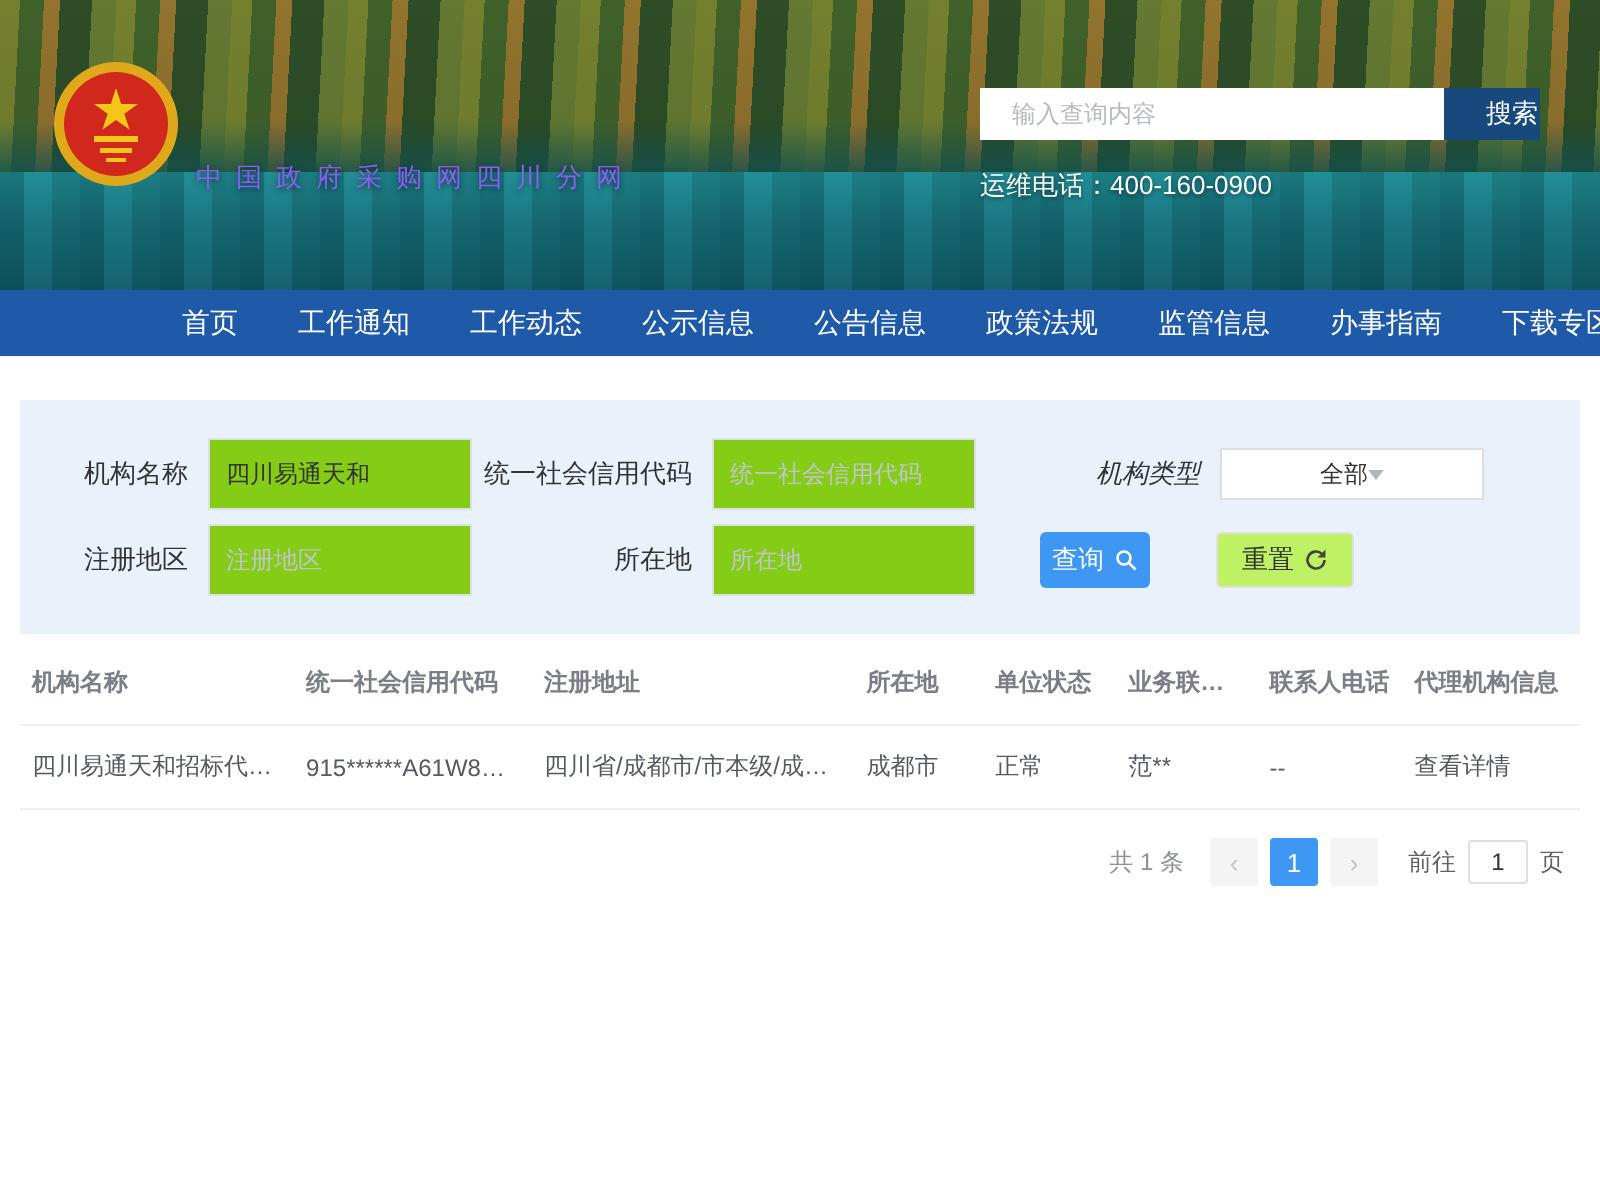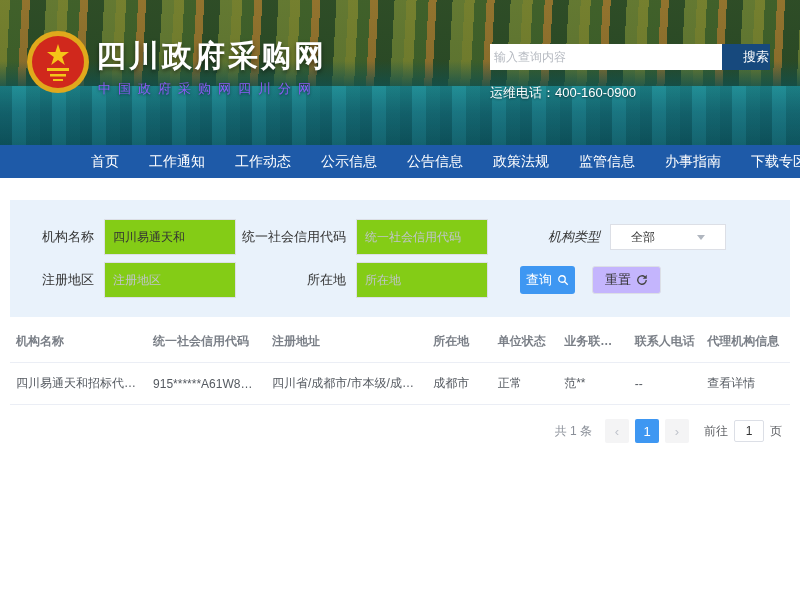--- a/index.html
+++ b/index.html
@@ -41,21 +41,21 @@
     position:absolute; left:96px; top:36px; color:#fff; font-size:30px;
     font-weight:bold; letter-spacing:3px; text-shadow:0 2px 4px rgba(0,0,0,.5);
   }
   .site-subtitle {
     position:absolute; left:98px; top:80px; color:#8b5cf6; font-size:13px;
     letter-spacing:7px; text-shadow:0 1px 3px rgba(0,0,0,.55);
   }
   .search-wrap { position:absolute; left:490px; top:44px; display:flex; }
   .search-input {
     width:232px; height:26px; border:none; outline:none;
-    padding:0 4px; font-size:12px; color:#333; background:#fff;
+    padding:0 16px; font-size:12px; color:#333; background:#fff;
   }
   .search-input::placeholder { color:#b5b9c0; }
   .search-btn {
     width:48px; height:26px; background:#17497d; color:#fff; border:none;
     font-size:13px; cursor:pointer;padding-left:20px;
   }
   .hotline {
     position:absolute; left:490px; top:84px; color:#fff; font-size:13px;
     text-shadow:0 1px 2px rgba(0,0,0,.45);
   }
@@ -72,38 +72,38 @@
   .f-label { font-size:13px; color:#333; text-align:right; margin-right:10px; white-space:nowrap; }
   .w85  { width:72px; }
   .w110 { width:110px; }
   .w70  { width:70px;  }
   .f-input {
     width:132px; height:36px; border:1px solid #dcdfe6; background:#84cc16;
     font-size:12px; color:#333; padding:0 8px; outline:none;
   }
   .f-input::placeholder { color:#c0c4cc; }
   .select-box {
-    width:116px; height:26px; background:#fff; border:1px solid #dcdfe6;
-    display:flex; align-items:center; justify-content:space-between;
-    padding:0 20px; font-size:12px; color:#333; cursor:pointer;
+    width:132px; height:26px; background:#fff; border:1px solid #dcdfe6;
+    display:flex; align-items:center; justify-content:center;
+    padding:0 0; font-size:12px; color:#333; cursor:pointer;
   }
   .caret {
     width:0; height:0; border-left:4px solid transparent;
     border-right:4px solid transparent; border-top:5px solid #b0b6bf;
   }
   .gap-lg { margin-left:42px;font-style:italic; }
   .btn-query {
     display:flex; align-items:center; gap:5px; background:#3e97f2; color:#fff;
     border:none; height:28px; padding:0 6px; border-radius:3px; font-size:13px;
     cursor:pointer; margin-left:32px;
   }
   .btn-reset {
-    display:flex; align-items:center; gap:5px; background:#c4b5fd; color:#333;
+    display:flex; align-items:center; gap:5px; background:#bef264; color:#333;
     border:1px solid #dcdfe6; height:28px; padding:0 12px; border-radius:3px;
-    font-size:13px; cursor:pointer; margin-left:17px;
+    font-size:13px; cursor:pointer; margin-left:33px;
   }
 
   
   .result-table { width:100%; border-collapse:collapse; table-layout:fixed; font-size:12px; margin-top:4px; }
   .result-table th {
     text-align:left; color:#7a7f87; font-weight:bold; padding:12px 6px; white-space:nowrap;
     overflow:hidden; text-overflow:ellipsis;
   }
   .result-table td {
     padding:12px 6px; color:#555a61; border-top:1px solid #ebeef5; border-bottom:1px solid #ebeef5;
@@ -137,21 +137,20 @@
   <div class="water"></div>
   <div class="banner-inner">
     <svg class="logo" viewBox="0 0 64 64">
       <circle cx="32" cy="32" r="31" fill="#e0a91c"></circle>
       <circle cx="32" cy="32" r="26" fill="#d0281c"></circle>
       <polygon fill="#f5c518" points="32,14 34.6,22 43,22 36.2,26.9 38.8,34.9 32,30 25.2,34.9 27.8,26.9 21,22 29.4,22"></polygon>
       <rect x="21" y="38" width="22" height="3" fill="#f5c518"></rect>
       <rect x="24" y="44" width="16" height="2.5" fill="#f5c518"></rect>
       <rect x="27" y="49" width="10" height="2" fill="#f5c518"></rect>
     </svg>
-    <div class="site-title">四川政府采购网</div>
     <div class="site-subtitle">中国政府采购网四川分网</div>
 
     <div class="search-wrap">
       <input class="search-input" type="text" placeholder="输入查询内容" style="">
       <button class="search-btn">搜索</button>
     </div>
     <div class="hotline">运维电话：400-160-0900</div>
   </div>
 </div>
 

